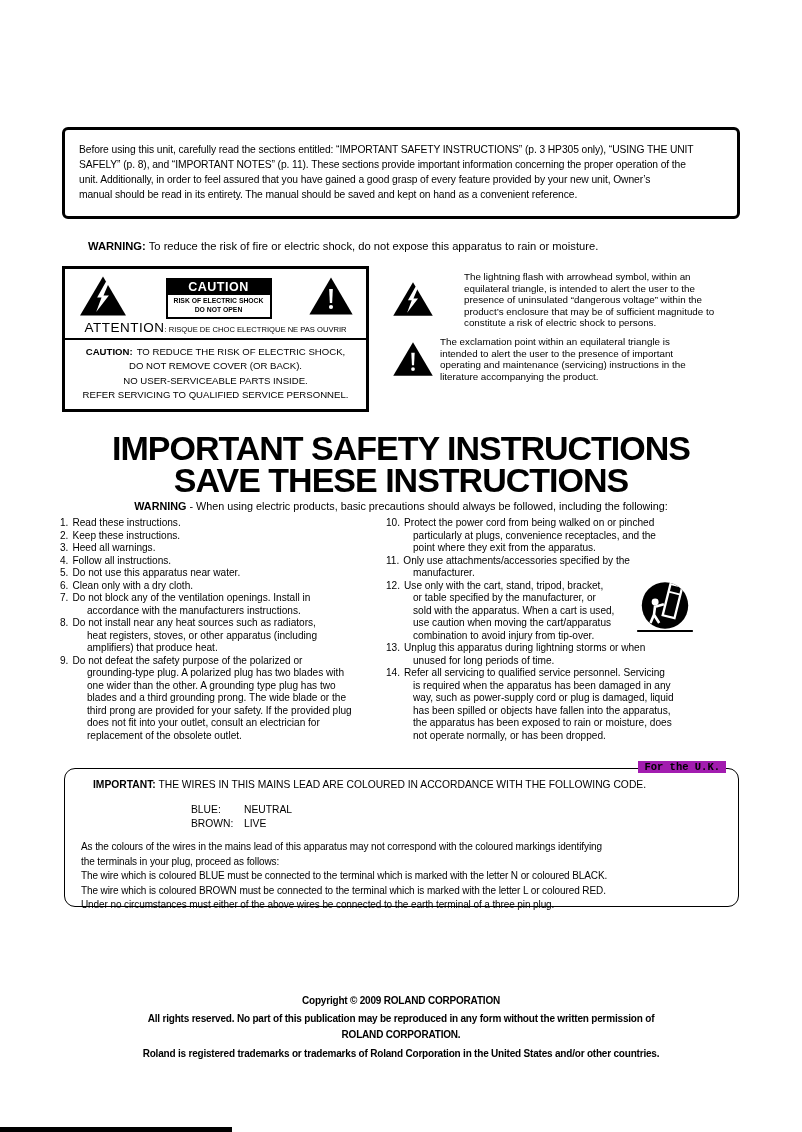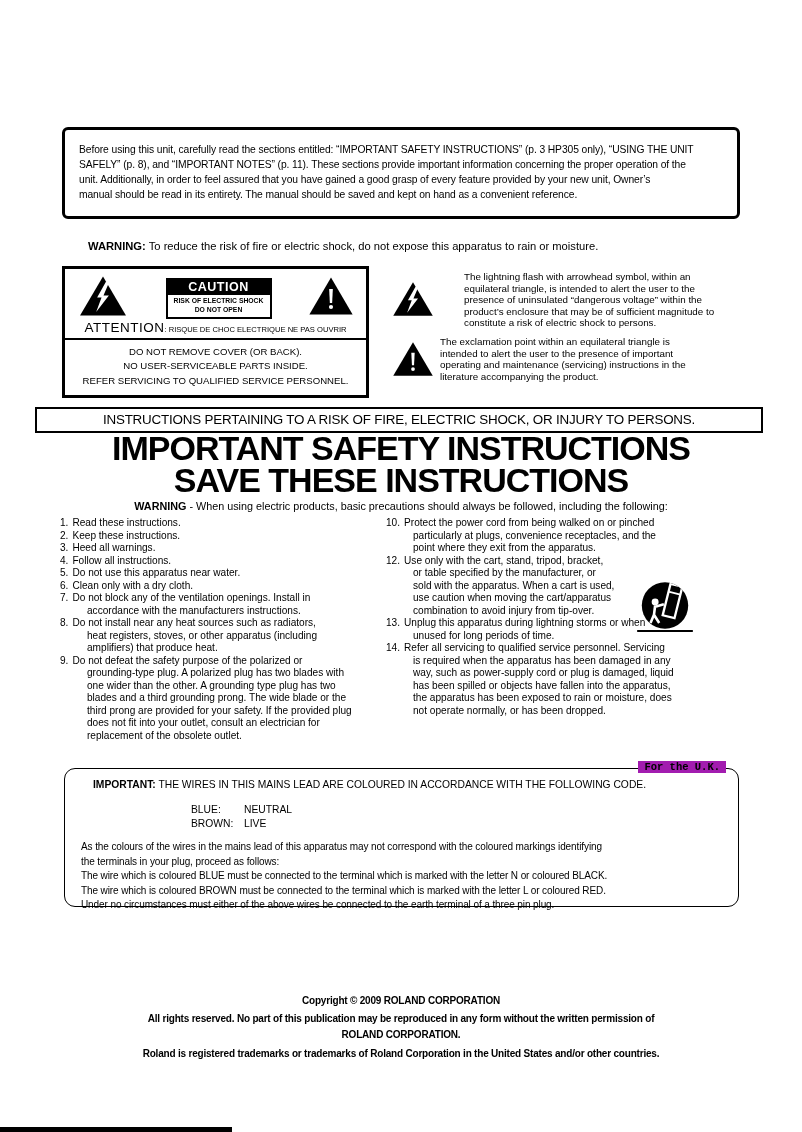--- a/index.html
+++ b/index.html
@@ -96,20 +96,21 @@
       </div>
       <svg class="tri" width="46" height="42" viewBox="0 0 100 86">
         <path d="M50 3 L97 83 H3 Z" fill="#000"></path>
         <path d="M46 28 h8 L52.5 58 h-5 Z" fill="#fff"></path>
         <circle cx="50" cy="67" r="4.5" fill="#fff"></circle>
       </svg>
     </div>
     <div class="att-line"><span class="att-big">ATTENTION</span><span>: RISQUE DE CHOC ELECTRIQUE NE PAS OUVRIR</span></div>
     <div class="cb-divider"></div>
     <div class="cb-text">
+      <div><b>CAUTION:</b><span>TO REDUCE THE RISK OF ELECTRIC SHOCK,</span></div>
       <div>DO NOT REMOVE COVER (OR BACK).</div>
       <div>NO USER-SERVICEABLE PARTS INSIDE.</div>
       <div>REFER SERVICING TO QUALIFIED SERVICE PERSONNEL.</div>
     </div>
   </div>
 
   <svg class="sym-icon" style="left:392px;top:280px;" width="42" height="38" viewBox="0 0 100 86">
     <path d="M50 3 L97 83 H3 Z" fill="#000"></path>
     <path d="M56 14 L38 46 H47 L36 76 L62 42 H51 L63 14 Z" fill="#fff"></path>
   </svg>
@@ -122,21 +123,20 @@
   <svg class="sym-icon" style="left:392px;top:340px;" width="42" height="38" viewBox="0 0 100 86">
     <path d="M50 3 L97 83 H3 Z" fill="#000"></path>
     <path d="M46 28 h8 L52.5 58 h-5 Z" fill="#fff"></path>
     <circle cx="50" cy="67" r="4.5" fill="#fff"></circle>
   </svg>
   <div class="sym-text pre" style="left:440px;top:336px;">The exclamation point within an equilateral triangle is
 intended to alert the user to the presence of important
 operating and maintenance (servicing) instructions in the
 literature accompanying the product.</div>
 
-  <div class="pertain-box">INSTRUCTIONS PERTAINING TO A RISK OF FIRE, ELECTRIC SHOCK, OR INJURY TO PERSONS.</div>
   <div class="h1">IMPORTANT SAFETY INSTRUCTIONS</div>
   <div class="h2">SAVE THESE INSTRUCTIONS</div>
   <div class="warn2"><b>WARNING</b><span> - When using electric products, basic precautions should always be followed, including the following:</span></div>
 
   <div class="col col-left">
     <div class="li"><span class="num">1.</span><span class="txt">Read these instructions.</span></div>
     <div class="li"><span class="num">2.</span><span class="txt">Keep these instructions.</span></div>
     <div class="li"><span class="num">3.</span><span class="txt">Heed all warnings.</span></div>
     <div class="li"><span class="num">4.</span><span class="txt">Follow all instructions.</span></div>
     <div class="li"><span class="num">5.</span><span class="txt">Do not use this apparatus near water.</span></div>
@@ -152,20 +152,22 @@
 blades and a third grounding prong. The wide blade or the
 third prong are provided for your safety. If the provided plug
 does not fit into your outlet, consult an electrician for
 replacement of the obsolete outlet.</span></div>
   </div>
 
   <div class="col col-right">
     <div class="li"><span class="num">10.</span><span class="txt">Protect the power cord from being walked on or pinched
 particularly at plugs, convenience receptacles, and the
 point where they exit from the apparatus.</span></div>
+    <div class="li"><span class="num">11.</span><span class="txt">Only use attachments/accessories specified by the
+manufacturer.</span></div>
     <div class="li"><span class="num">12.</span><span class="txt">Use only with the cart, stand, tripod, bracket,
 or table specified by the manufacturer, or
 sold with the apparatus. When a cart is used,
 use caution when moving the cart/apparatus
 combination to avoid injury from tip-over.</span></div>
     <div class="li"><span class="num">13.</span><span class="txt">Unplug this apparatus during lightning storms or when
 unused for long periods of time.</span></div>
     <div class="li"><span class="num">14.</span><span class="txt">Refer all servicing to qualified service personnel. Servicing
 is required when the apparatus has been damaged in any
 way, such as power-supply cord or plug is damaged, liquid

